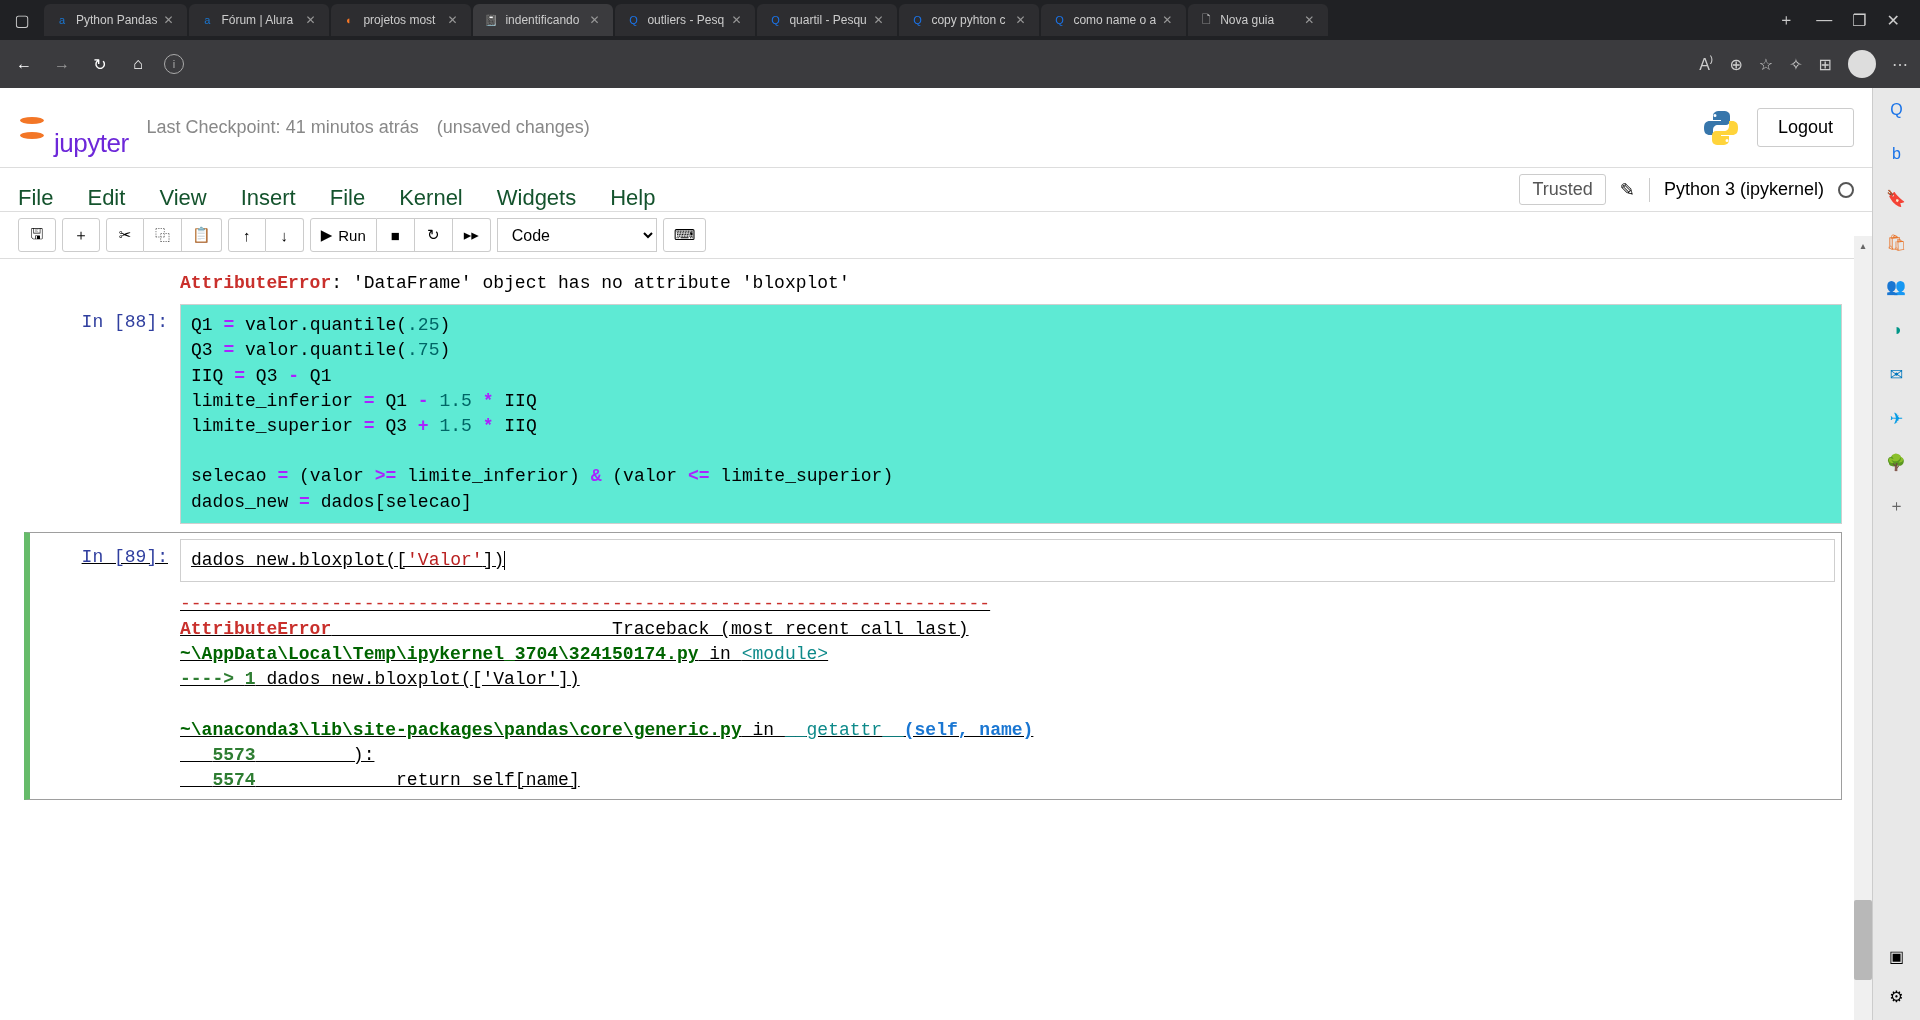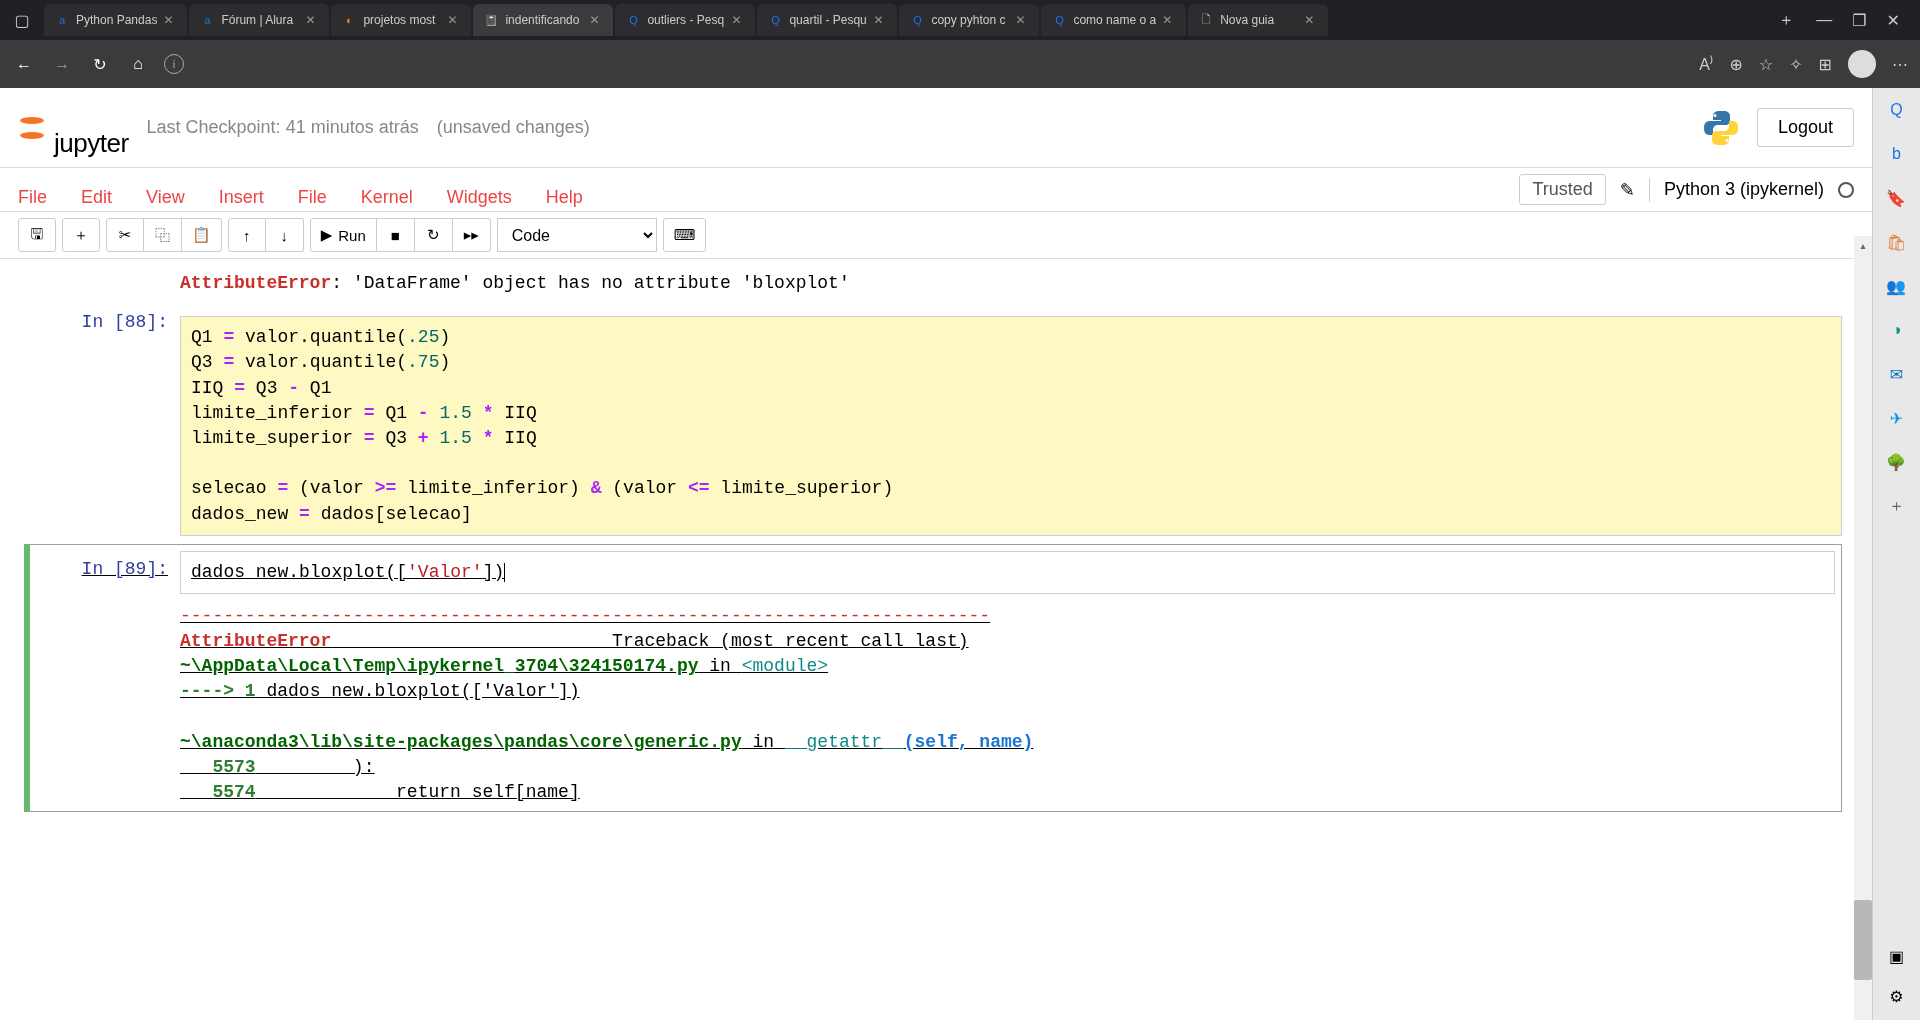--- a/index.html
+++ b/index.html
@@ -28,35 +28,35 @@
 
 
 .edge-sidebar { position: absolute; right: 0; top: 88px; bottom: 0; width: 48px; background: #e8e8e8; border-left: 1px solid #ccc; display: flex; flex-direction: column; align-items: center; padding-top: 10px; gap: 20px; }
 .edge-sidebar .sb-ico { width: 24px; height: 24px; display: flex; align-items: center; justify-content: center; font-size: 16px; cursor: pointer; }
 .edge-sidebar .sb-bottom { margin-top: auto; margin-bottom: 12px; display: flex; flex-direction: column; gap: 16px; align-items: center;}
 
 
 .jp-container { position: absolute; top: 88px; left: 0; right: 48px; bottom: 0; background: #fff; display: flex; flex-direction: column; }
 .jp-header { display: flex; align-items: center; padding: 8px 18px; border-bottom: 1px solid #ddd; gap: 18px; }
 .jp-logo { display: flex; align-items: center; gap: 8px; }
-.jp-logo-text { font-size: 26px; color: #000000; font-weight: 400; letter-spacing: -0.5px; margin-top: 32px;}
+.jp-logo-text { font-size: 26px; color: #6d28d9; font-weight: 400; letter-spacing: -0.5px; margin-top: 32px;}
 .jp-logo-mark { width: 28px; height: 28px; position: relative; }
 .jp-logo-mark::before, .jp-logo-mark::after { content: ''; position: absolute; left: 2px; right: 2px; height: 7px; border-radius: 50%; background: #f37626; }
 .jp-logo-mark::before { top: 3px; }
 .jp-logo-mark::after { bottom: 3px; }
 .jp-title { font-size: 24px; color: #333; }
 .jp-checkpoint { font-size: 18px; color: #888; }
 .jp-unsaved { font-size: 18px; color: #888; }
 .jp-header-right { margin-left: auto; display: flex; align-items: center; gap: 16px; }
 .py-logo { width: 40px; height: 40px; }
 .logout-btn { border: 1px solid #ccc; padding: 8px 20px; font-size: 18px; background: #fff; cursor: pointer; border-radius: 3px; }
 
 
 .jp-menubar { display: flex; align-items: center; padding: 0 18px; height: 44px; border-bottom: 1px solid #ddd; }
-.jp-menu { display: flex; gap: 34px; font-size: 18px; color: #ef4444; margin-top: 16px; }
+.jp-menu { display: flex; gap: 34px; font-size: 22px; color: #14532d; margin-top: 16px; }
 .jp-menu span { cursor: pointer; }
 .jp-menubar-right { margin-left: auto; display: flex; align-items: center; gap: 14px; font-size: 18px; }
 .trusted { border: 1px solid #ccc; padding: 4px 12px; border-radius: 3px; color: #555; cursor: pointer;}
 .edit-ico { cursor: pointer; }
 .kernel-sep { width: 1px; height: 24px; background: #ccc; }
 .kernel-ind { width: 16px; height: 16px; border: 2px solid #555; border-radius: 50%; }
 
 
 .jp-toolbar { display: flex; align-items: center; padding: 6px 18px; gap: 6px; border-bottom: 1px solid #ddd; }
 .tb-btn { border: 1px solid #ccc; background: #fff; height: 34px; min-width: 38px; display: flex; align-items: center; justify-content: center; border-radius: 3px; cursor: pointer; font-size: 15px; padding: 0 10px; gap: 6px;}
@@ -75,21 +75,21 @@
 .input-area { border: 1px solid #cfcfcf; background: #f7f7f7; padding: 8px 10px; font-family: "Courier New", monospace; font-size: 18px; line-height: 1.4; white-space: pre; overflow-x: auto;}
 .cell.selected { border-left: 6px solid #42A5F5; margin-left: -6px; padding-left: 0; text-decoration: underline;}
 .cell.selected.edit { border-left: 6px solid #66BB6A; }
 .output-area { padding: 10px 0 0 0; font-family: "Courier New", monospace; font-size: 18px; line-height: 1.4; white-space: pre-wrap; }
 .err-red { color: #c9302c; font-weight: bold; }
 .err-green { color: #006400; font-weight: bold;}
 .err-cyan { color: #0e8a8a; }
 .err-num { color: #2e7d32; font-weight: bold;}
 .err-blue { color: #1976d2; font-weight: bold;}
 .err-dash { color: #c9302c; }
-.sel-box { background: #fef9c3; margin-top: 12px; }
+.sel-box { background: #5eead4; }
 .num { color: #006666; }
 .op { color: #AA22FF; font-weight: bold; }
 .str { color: #BA2121; }
 .cursor { display: inline-block; width: 1px; height: 19px; background: #000; vertical-align: text-bottom; margin-left: 0px;}
 
 
 .scrollbar-track { position: absolute; right: 48px; top: 236px; bottom: 0; width: 18px; background: #f0f0f0;}
 .scrollbar-thumb { position: absolute; right: 0; width: 18px; height: 80px; background: #b8b8b8; border-radius: 2px; top: 900px; }
 .scrollbar-arrow { position: absolute; right: 0; width: 18px; height: 18px; display:flex;align-items:center;justify-content:center;font-size:10px;color:#666; }
 </style>

